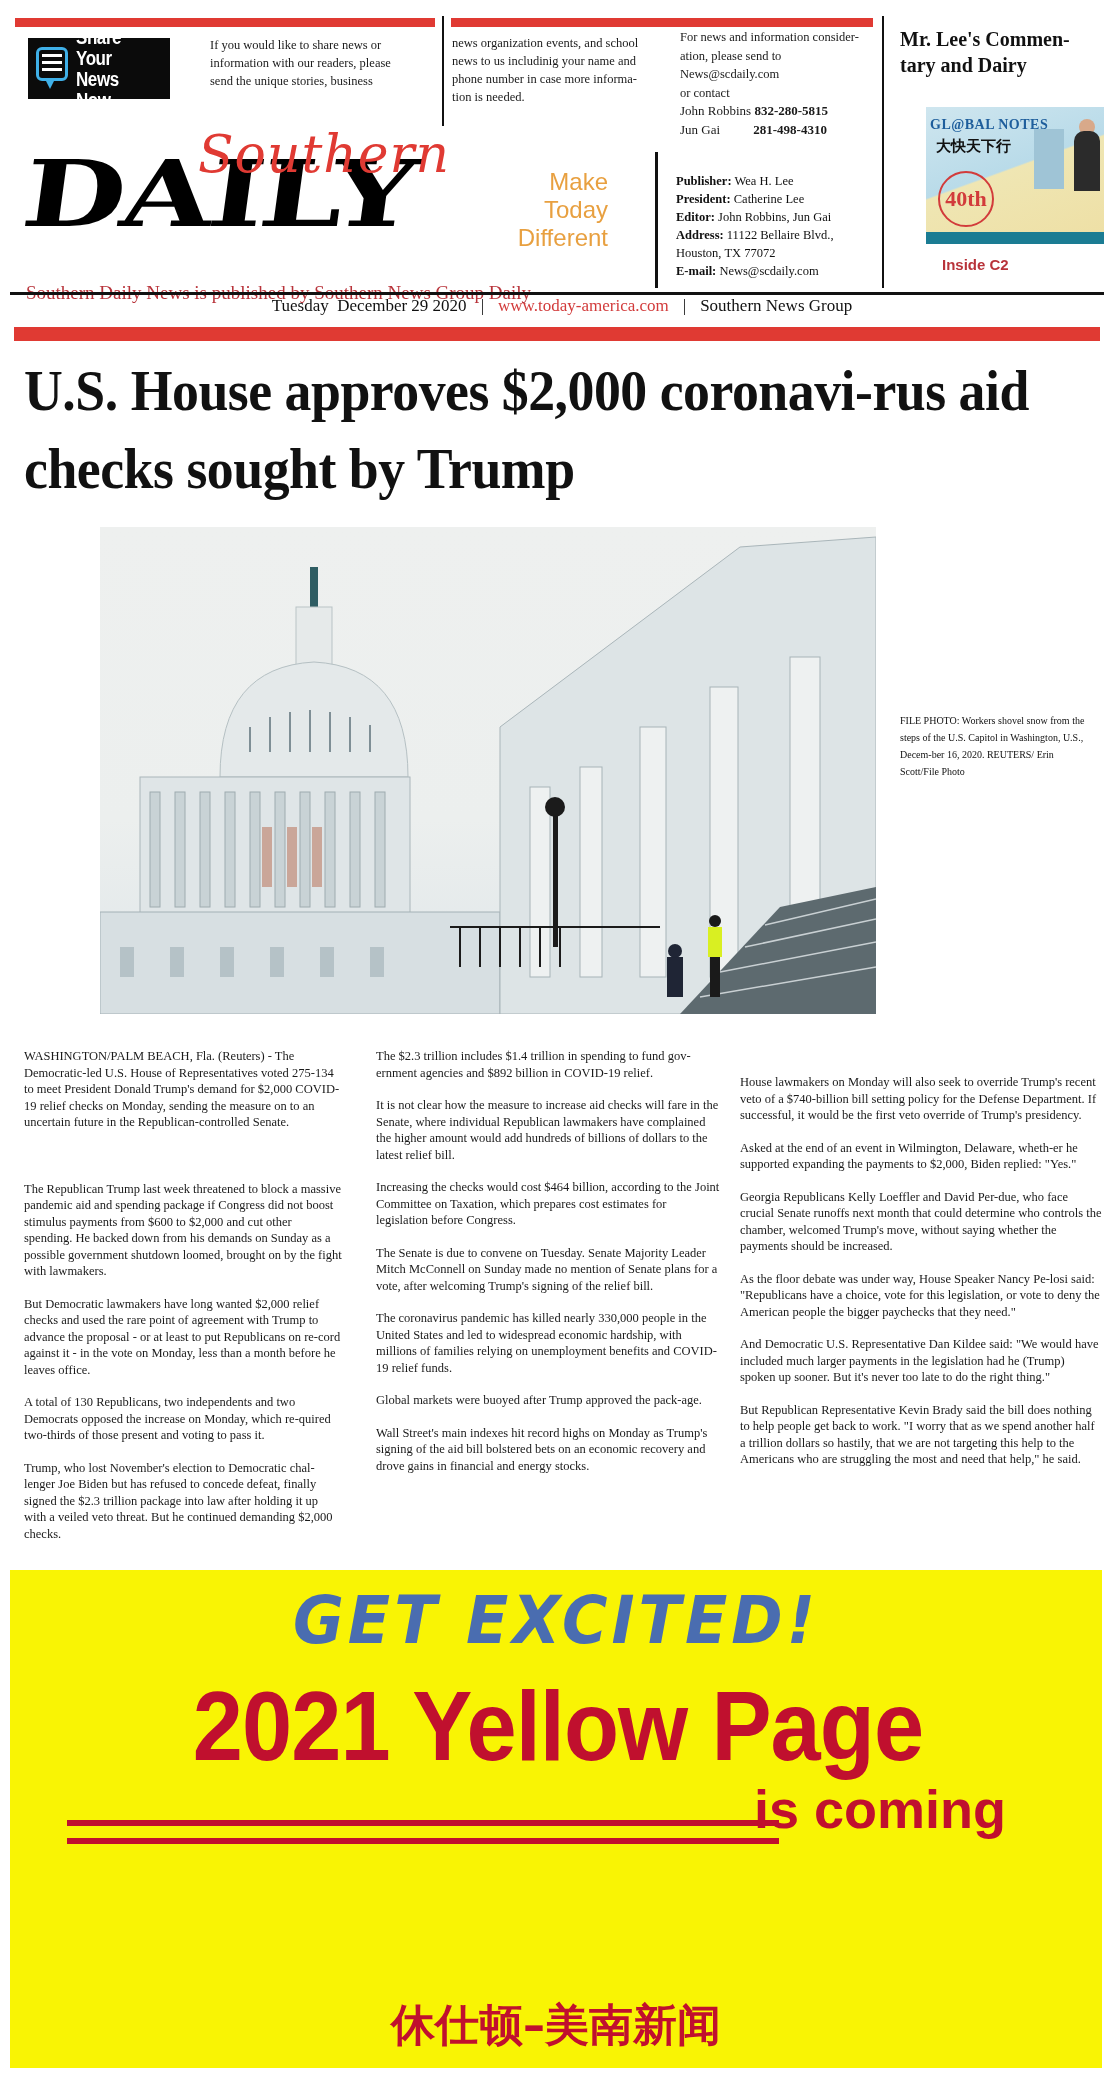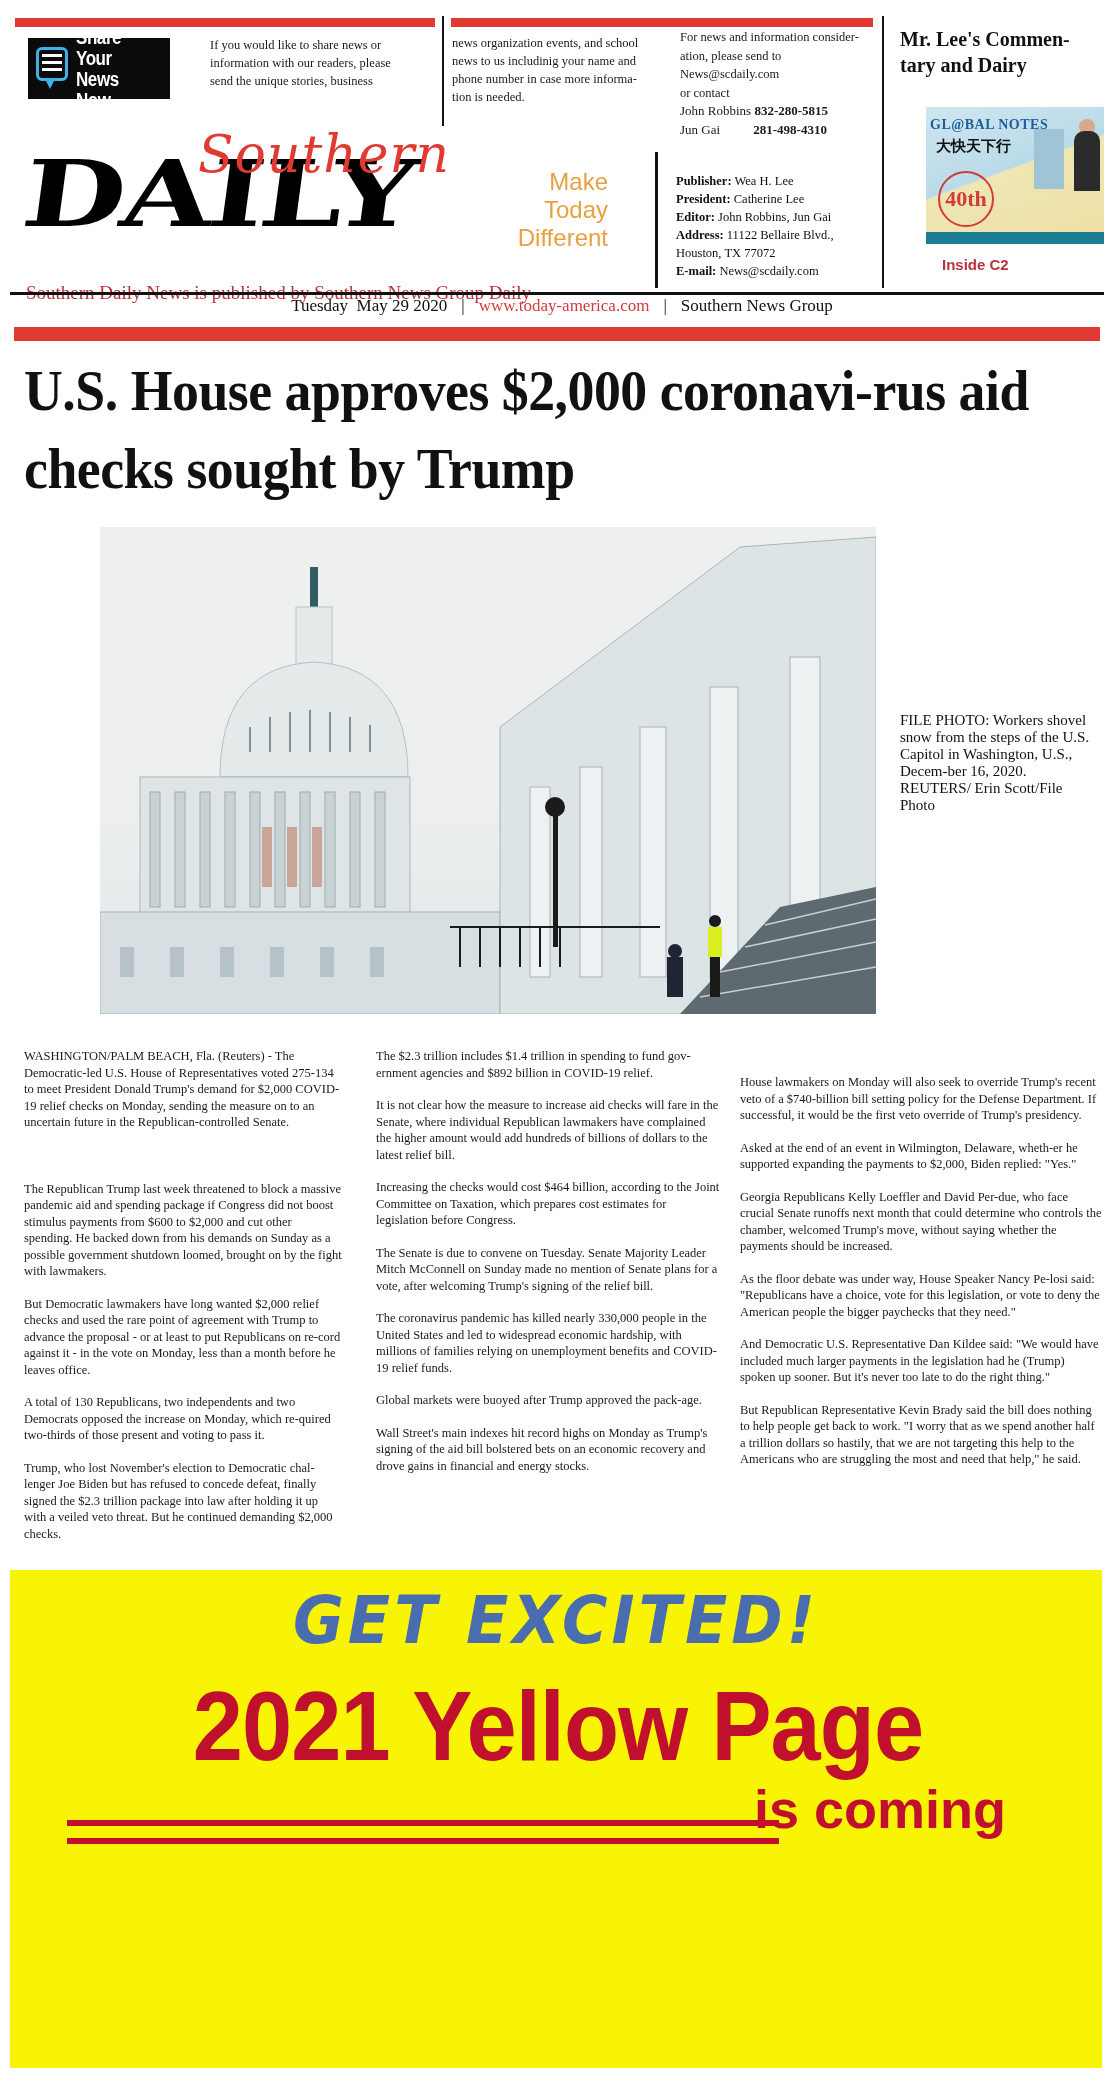--- a/index.html
+++ b/index.html
@@ -46,21 +46,21 @@
   #dateline { left: 0; top: 296px; width: 1104px; text-align: center; font-size: 17px; font-weight: normal; color: #111; padding-left: 20px; }
   #dateline .sep { margin: 0 14px; }
   #dateline .url { color: #d23b3b; }
 
   
   #headline { left: 24px; top: 352px; width: 1060px; font-family: "Liberation Serif", serif; font-weight: bold; font-size: 56px; line-height: 78px; letter-spacing: -0.5px; transform: scaleX(0.96); transform-origin: left top; }
 
   
   #photo { left: 100px; top: 527px; width: 776px; height: 487px; background: linear-gradient(180deg, #eef0ef 0%, #ecefee 60%, #dfe6e9 100%); overflow: hidden; }
   #photo svg { width: 100%; height: 100%; display: block; }
-  #photo-caption { left: 900px; top: 712px; width: 190px; font-size: 15px; line-height: 17px; }
+  #photo-caption { left: 900px; top: 712px; width: 190px; font-size: 10px; line-height: 17px; }
 
   
   .col { position: absolute; top: 1048px; font-size: 12.5px; line-height: 16.5px; color: #1a1a1a; }
   .col p { margin-bottom: 16px; }
   #col1 { left: 24px; width: 318px; }
   #col2 { left: 376px; width: 344px; }
   #col3 { left: 740px; width: 362px; top: 1074px; }
   #col1 p:first-child { margin-bottom: 50px; }
 
   
@@ -150,21 +150,21 @@
   <div class="gn-tower"></div>
   <div class="gn-head"></div>
   <div class="gn-person"></div>
   <div class="gn-seal">40th</div>
   <div class="gn-bar"></div>
 </div>
 <div id="inside-c2" class="abs">Inside C2</div>
 
 <div class="abs" style="left:10px; top:292px; width:1094px; height:3px; background:#111;"></div>
 <div id="dateline" class="abs">
-  <span style="white-space:pre;">Tuesday  May 29 2020</span><span class="sep">|</span><span class="url">www.today-america.com</span><span class="sep">|</span><span>Southern News Group</span>
+  <span style="white-space:pre;">Tuesday  December 29 2020</span><span class="sep">|</span><span class="url">www.today-america.com</span><span class="sep">|</span><span>Southern News Group</span>
 </div>
 <div class="abs" style="left:14px; top:327px; width:1086px; height:14px; background:#e03a33;"></div>
 
 <h1 id="headline" class="abs">U.S. House approves $2,000 coronavi-rus aid checks sought by Trump</h1>
 
 <div id="photo" class="abs">
   <svg viewBox="0 0 776 487" preserveAspectRatio="none">
 
     <rect x="210" y="40" width="8" height="40" fill="#2f5d63"></rect>
     <rect x="196" y="80" width="36" height="60" fill="#e6eaea" stroke="#b9c3c6"></rect>
@@ -272,13 +272,14 @@
   <p>And Democratic U.S. Representative Dan Kildee said: "We would have included much larger payments in the legislation had he (Trump) spoken up sooner. But it's never too late to do the right thing."</p>
   <p>But Republican Representative Kevin Brady said the bill does nothing to help people get back to work. "I worry that as we spend another half a trillion dollars so hastily, that we are not targeting this help to the Americans who are struggling the most and need that help," he said.</p>
 </div>
 
 <div id="ad" class="abs">
   <div id="ad-excited">GET EXCITED!</div>
   <div id="ad-yellowpage">2021 Yellow Page</div>
   <div id="ad-line-1" class="ad-line" style="width:712px; left:57px;"></div>
   <div id="ad-line-2" class="ad-line" style="width:712px; left:57px;"></div>
   <div id="ad-coming">is coming</div>
+  <div id="ad-houston">休仕顿–美南新闻</div>
 </div>
 
 </body></html>

